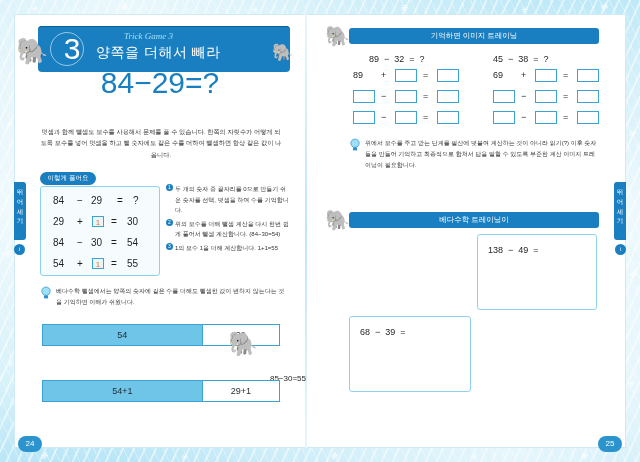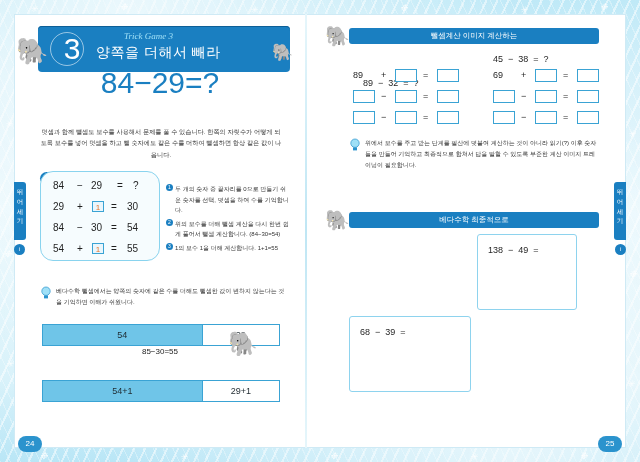--- a/index.html
+++ b/index.html
@@ -86,22 +86,22 @@
     font-size:6.2px; line-height:1.85; color:#333; text-align:center;
   }
   .howto {
     position:absolute; left:26px; top:158px; width:56px; height:12px;
   }
   .tag {
     background:#1a7fc1; color:#fff; font-size:6.5px; text-align:center;
     border-radius:7px; padding:2px 0;
   }
   .howto-box {
-    position:absolute; left:26px; top:157px; width:120px; height:90px;
-    border:1px solid #89d3ee; border-radius:13px; background:#f6fcfe;
+    position:absolute; left:26px; top:172px; width:120px; height:90px;
+    border:1px solid #89d3ee; border-radius:3px; background:#f6fcfe;
   }
   .eqline { position:absolute; font-size:10px; color:#1f1f1f; white-space:pre; }
   .minibox {
     position:absolute; width:12px; height:11px; border:1px solid #3aa3d4;
     background:#fff;
   }
   .minibox.fill { background:#eaf6fc; }
   .minibox span { font-size:8px; color:#e8732a; display:block; text-align:center; line-height:11px;}
   .steps {
     position:absolute; left:152px; top:170px; width:124px;
@@ -254,43 +254,43 @@
     <div class="tip">베다수학 뺄셈에서는 양쪽의 숫자에 같은 수를 더해도 뺄셈한 값이 변하지 않는다는 것을 기억하면 이해가 쉬웠니다.</div>
 
     <div class="bar" style="left:28px;top:310px;width:238px;">
       <div class="c blue" style="width:160px;">54</div>
       <div class="sep"></div>
       <div class="c white" style="width:77px;">29</div>
     </div>
 
     <div class="eleph" style="left:214px;top:316px;font-size:24px;">🐘</div>
 
-    <div class="barlabel" style="top:333px;">85−30=55</div>
+    <div class="barlabel" style="top:360px;text-align:right;">85−30=55</div>
     <div class="bar" style="left:28px;top:366px;width:238px;">
       <div class="c blue" style="width:160px;">54+1</div>
       <div class="sep"></div>
       <div class="c white" style="width:77px;">29+1</div>
     </div>
 
     <div class="tab-side left">
       <span>뛰어세기</span>
     </div>
     <div class="tab-dot" style="left:0px;top:230px;">
       <span>i</span>
     </div>
   </div>
 
   <div class="rpage">
 
     <div class="rhead" style="left:42px;top:14px;width:250px;">
-      <span>뺄셈계산 이미지 계산하는</span>
+      <span>기억하면 이미지 트레이닝</span>
     </div>
     <div class="eleph" style="left:18px;top:10px;font-size:20px;">🐘</div>
 
-    <div class="prob" style="left:56px;top:40px;margin-top:24px;">89  −  32  =  ?</div>
+    <div class="prob" style="left:62px;top:40px;">89  −  32  =  ?</div>
     <div class="prob" style="left:46px;top:56px;">89</div>
     <div class="op" style="left:74px;top:56px;">+</div>
     <div class="bx" style="left:88px;top:55px;"></div>
     <div class="op" style="left:116px;top:56px;">=</div>
     <div class="bx" style="left:130px;top:55px;"></div>
 
     <div class="bx" style="left:46px;top:76px;"></div>
     <div class="op" style="left:74px;top:77px;">−</div>
     <div class="bx" style="left:88px;top:76px;"></div>
     <div class="op" style="left:116px;top:77px;">=</div>
@@ -323,25 +323,25 @@
 
     <div class="bulb" style="position:absolute;left:42px;top:124px;">
       <svg width="12" height="14" viewBox="0 0 12 14">
         <circle cx="6" cy="5.2" r="4.2" fill="#9fe0f7" stroke="#2b93cd" stroke-width=".7"></circle>
         <rect x="4" y="9.4" width="4" height="3" fill="#2b93cd"></rect>
       </svg>
     </div>
     <div class="note" style="left:58px;top:124px;width:234px;">위에서 보수를 주고 받는 단계를 필산에 덧붙여 계산하는 것이 아니라 읽기(?) 이후 숫자들을 만들어 기억하고 최종적으로 합쳐서 답을 말할 수 있도록 부준한 계산 이미지 트레이닝이 필요합니다.</div>
 
     <div class="rhead" style="left:42px;top:198px;width:250px;">
-      <span>베다수학 최종적으로</span>
+      <span>베다수학 트레이닝이</span>
     </div>
     <div class="eleph" style="left:18px;top:194px;font-size:20px;">🐘</div>
 
-    <div class="panel" style="left:170px;top:220px;width:100px;height:76px;">
+    <div class="panel" style="left:170px;top:220px;width:120px;height:76px;">
       <div class="prob" style="left:10px;top:10px;">138  −  49  =</div>
     </div>
     <div class="panel" style="left:42px;top:302px;width:122px;height:76px;">
       <div class="prob" style="left:10px;top:10px;">68  −  39  =</div>
     </div>
 
     <div class="tab-side">
       <span>뛰어세기</span>
     </div>
     <div class="tab-dot" style="right:0px;top:230px;">

